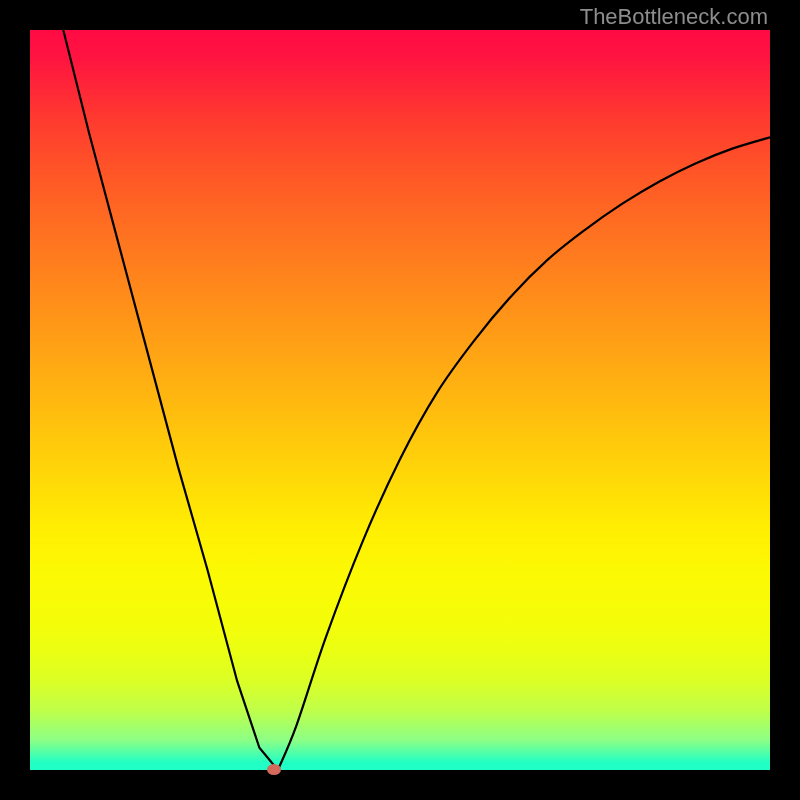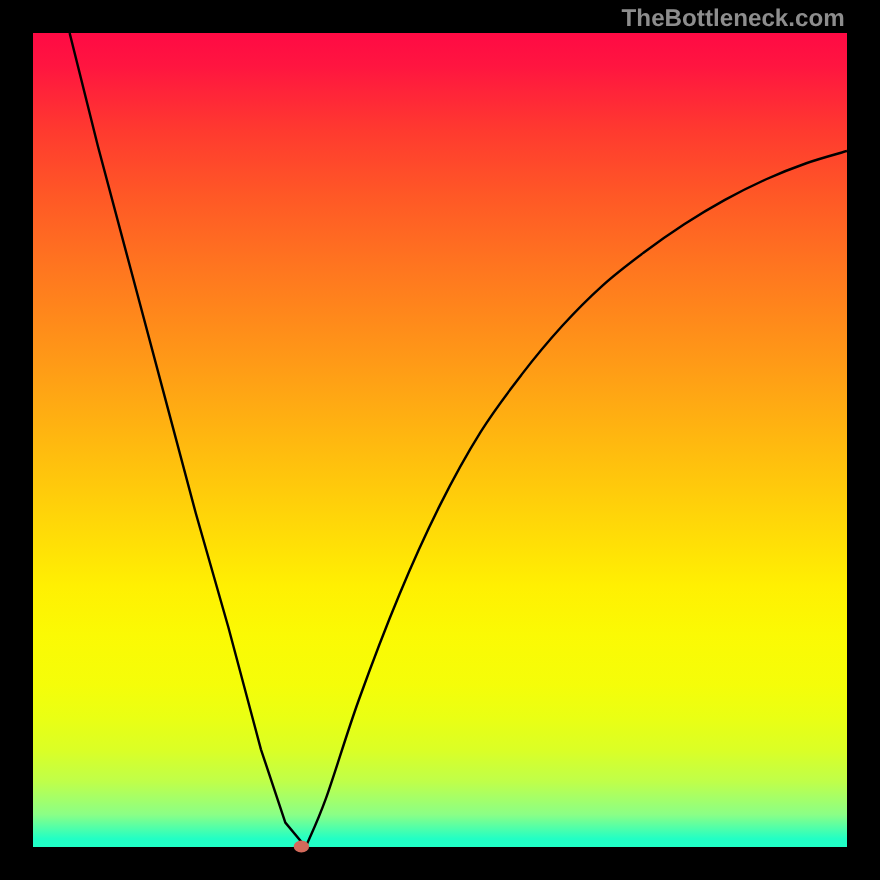--- a/index.html
+++ b/index.html
@@ -37,21 +37,21 @@
       #21ffc5 99%,
       #20ffc7 100%
     );
   }
   .watermark {
     position: absolute;
     top: 4px;
     right: 32px;
     color: #8d8d8d;
     font-size: 22px;
-    font-weight: 700;
+    font-weight: 400;
     letter-spacing: 0px;
     z-index: 10;
   }
   .curve-svg {
     position: absolute;
     left: 30px;
     top: 30px;
     width: 740px;
     height: 740px;
     z-index: 5;

